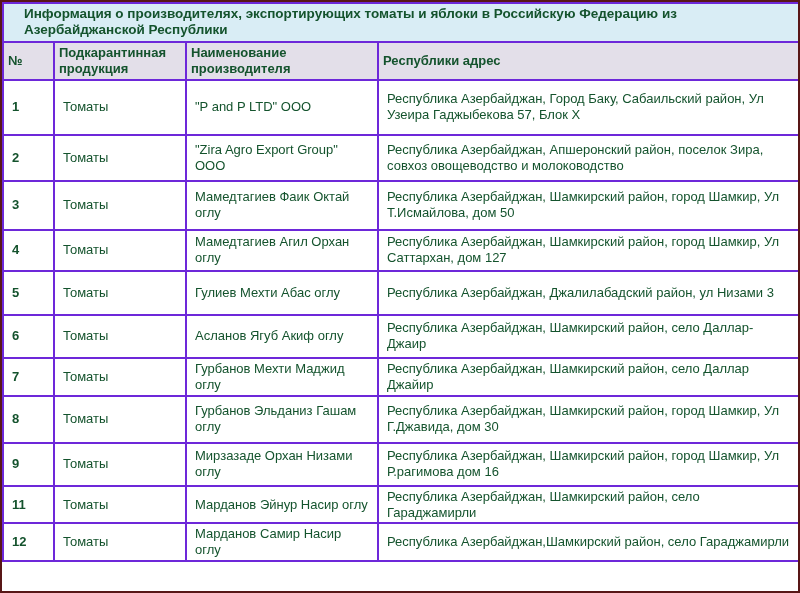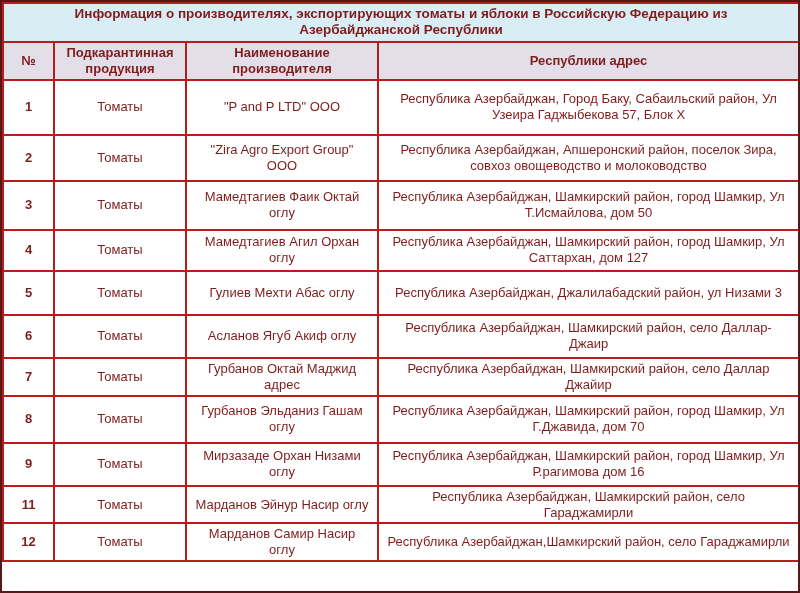--- a/index.html
+++ b/index.html
@@ -15,27 +15,27 @@
     border: 2px solid #581616;
     overflow: hidden;
     background: #ffffff;
   }
   table.producers {
     width: 796px;
     border-collapse: collapse;
     table-layout: fixed;
   }
   th, td {
-    border: 2px solid #b91c1c;
-    text-align: center;
+    border: 2px solid #6d28d9;
+    text-align: left;
     vertical-align: middle;
     padding: 2px 8px;
     font-size: 13px;
     line-height: 1.22;
-    color: #7f1d1d;
+    color: #14532d;
     overflow: hidden;
   }
   .title-cell {
     background: #d9edf5;
     font-weight: bold;
     font-size: 13.5px;
     height: 31px;
     padding: 2px 20px;
   }
   .header-cell {
@@ -103,28 +103,28 @@
   </tr>
         <tr style="height: 43px;">
     <td class="num-cell">6</td>
     <td class="product-cell">Томаты</td>
     <td class="producer-cell">Асланов Ягуб Акиф оглу</td>
     <td class="address-cell">Республика Азербайджан, Шамкирский район, село Даллар-Джаир</td>
   </tr>
         <tr style="height: 38px;">
     <td class="num-cell">7</td>
     <td class="product-cell">Томаты</td>
-    <td class="producer-cell">Гурбанов Октай Маджид адрес</td>
+    <td class="producer-cell">Гурбанов Мехти Маджид оглу</td>
     <td class="address-cell">Республика Азербайджан, Шамкирский район, село Даллар Джайир</td>
   </tr>
         <tr style="height: 47px;">
     <td class="num-cell">8</td>
     <td class="product-cell">Томаты</td>
     <td class="producer-cell">Гурбанов Эльданиз Гашам оглу</td>
-    <td class="address-cell">Республика Азербайджан, Шамкирский район, город Шамкир, Ул Г.Джавида, дом 70</td>
+    <td class="address-cell">Республика Азербайджан, Шамкирский район, город Шамкир, Ул Г.Джавида, дом 30</td>
   </tr>
         <tr style="height: 43px;">
     <td class="num-cell">9</td>
     <td class="product-cell">Томаты</td>
     <td class="producer-cell">Мирзазаде Орхан Низами оглу</td>
     <td class="address-cell">Республика Азербайджан, Шамкирский район, город Шамкир, Ул Р.рагимова дом 16</td>
   </tr>
         <tr style="height: 31px;">
     <td class="num-cell">11</td>
     <td class="product-cell">Томаты</td>

